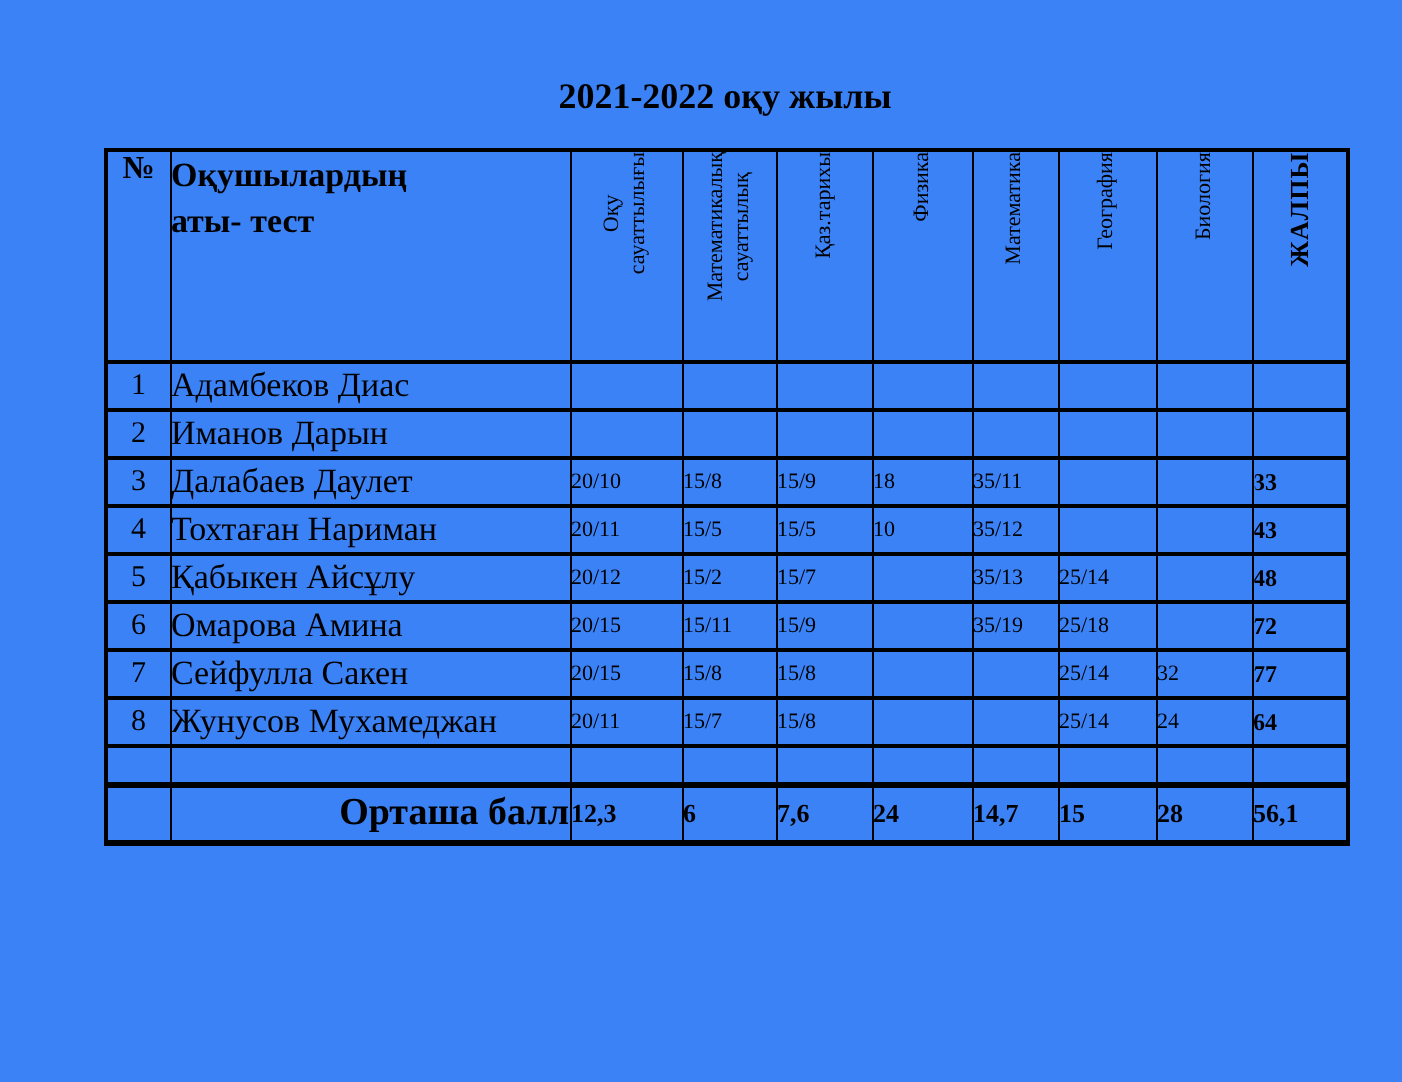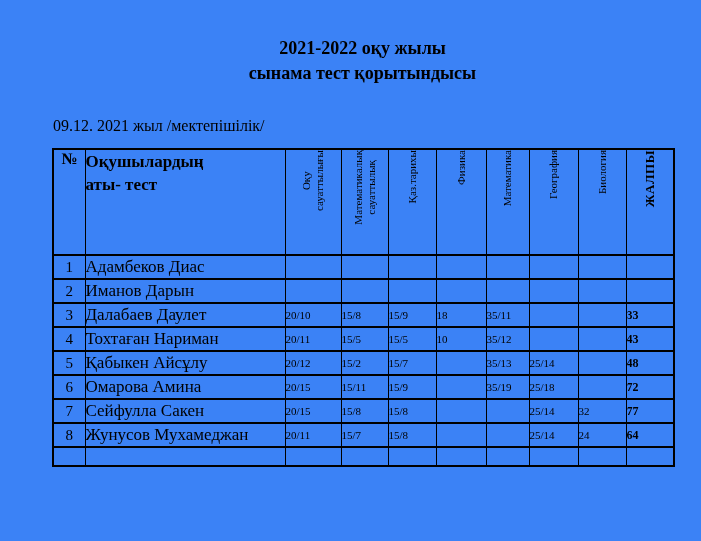--- a/index.html
+++ b/index.html
@@ -100,24 +100,22 @@
   }
   td.avg-val { padding-left: 4px; font-size: 13px; font-weight: bold; }
 </style>
 </head>
 <body>
 
 <div class="page">
 
   <div class="title-block">
     <div>2021-2022 оқу жылы</div>
-    <div>сынама тест қорытындысы</div>
   </div>
 
-  <div class="dateline">09.12. 2021 жыл /мектепішілік/</div>
 
   <table class="results">
     <colgroup>
       <col style="width:32px">
         <col style="width:200px">
         <col style="width:56px">
         <col style="width:47px">
       <col style="width:48px">
         <col style="width:50px">
         <col style="width:43px">
@@ -253,15 +251,27 @@
       <td class="score-cell"></td>
       <td class="score-cell"></td>
       <td class="score-cell"></td>
       <td class="score-cell"></td>
       <td class="score-cell"></td>
       <td class="score-cell"></td>
       <td class="score-cell"></td>
       <td class="score-cell"></td>
     </tr>
 
+    <tr class="arow">
+      <td></td>
+      <td class="avg-label">Орташа балл</td>
+      <td class="avg-val">12,3</td>
+      <td class="avg-val">6</td>
+      <td class="avg-val">7,6</td>
+      <td class="avg-val">24</td>
+      <td class="avg-val">14,7</td>
+      <td class="avg-val">15</td>
+      <td class="avg-val">28</td>
+      <td class="avg-val">56,1</td>
+    </tr>
   </tbody>
     </table>
 </div>
 
 </body></html>

